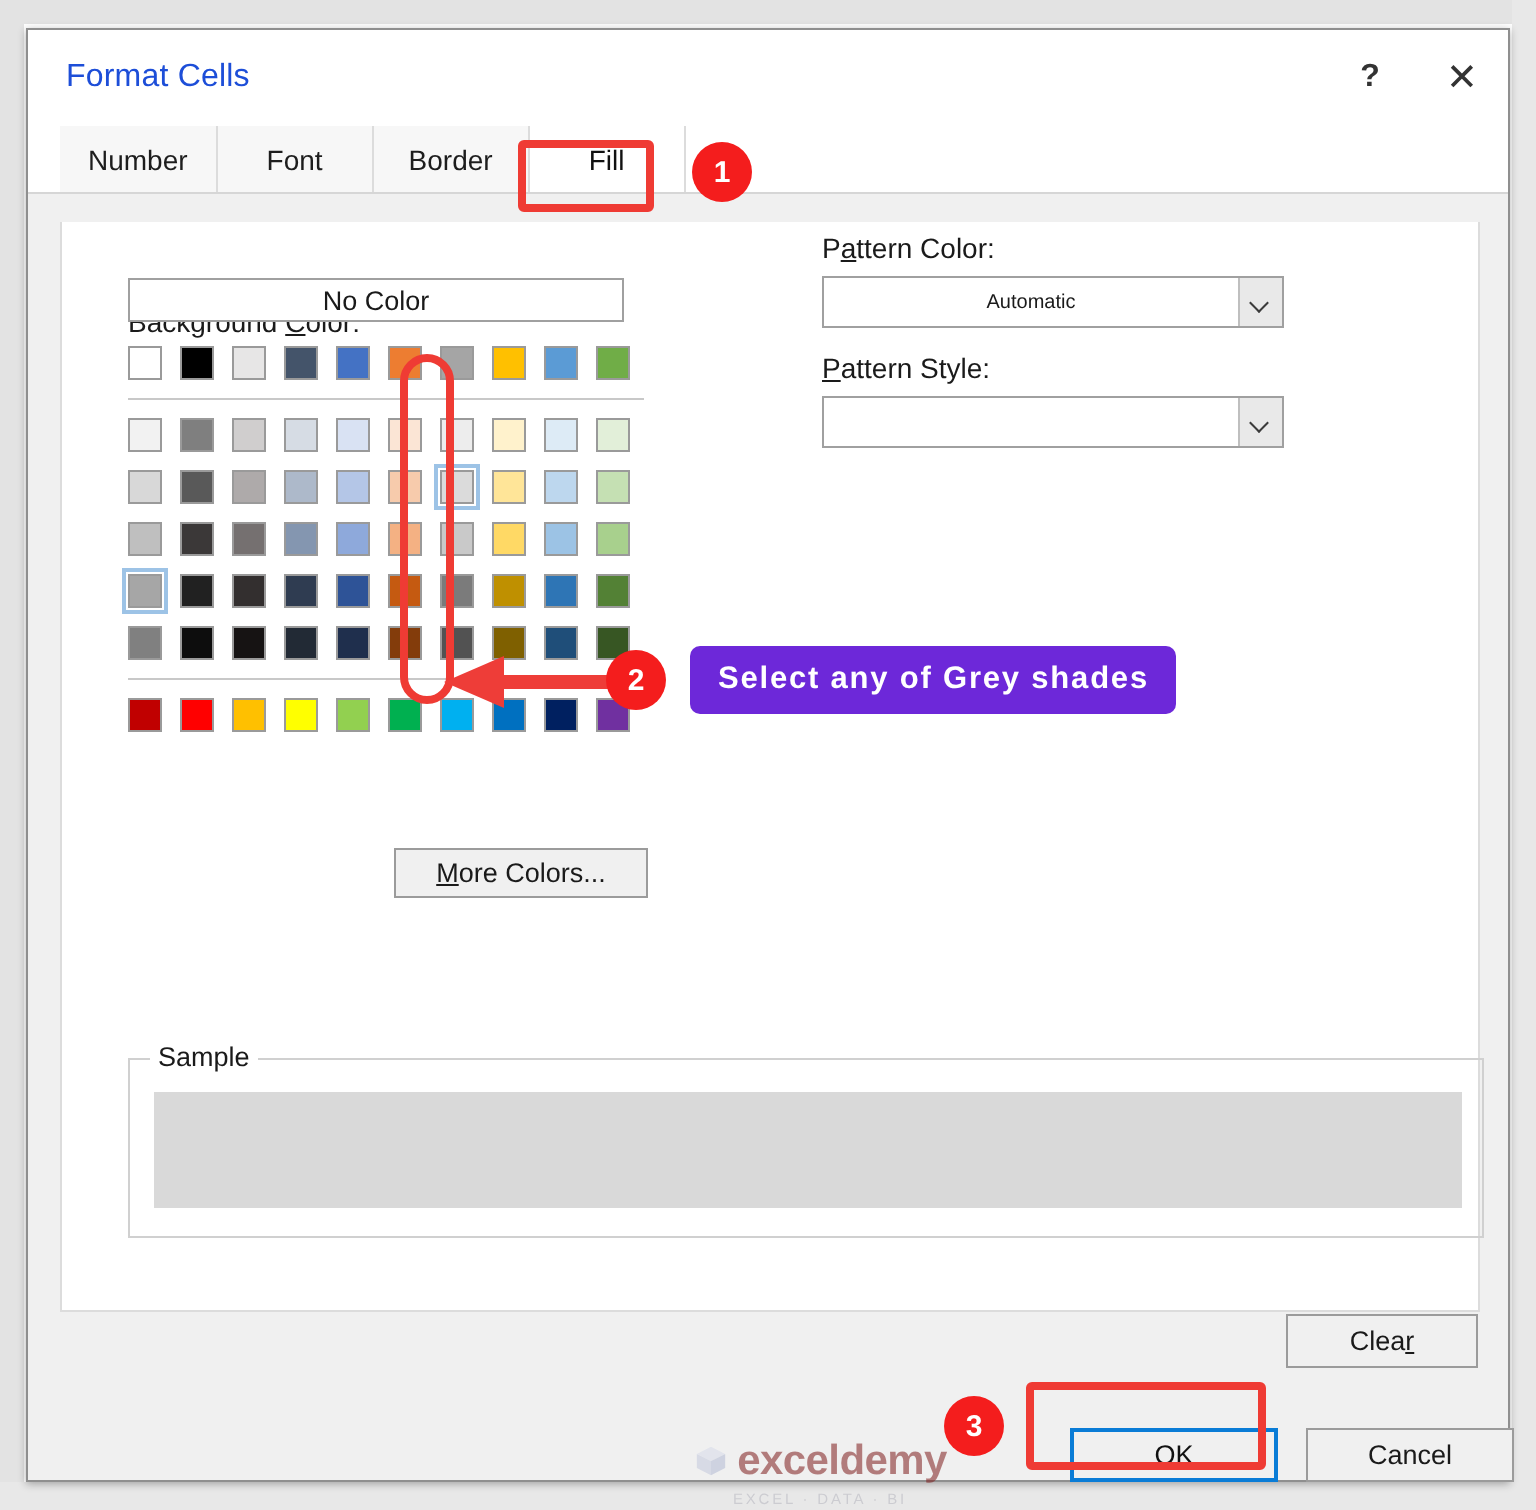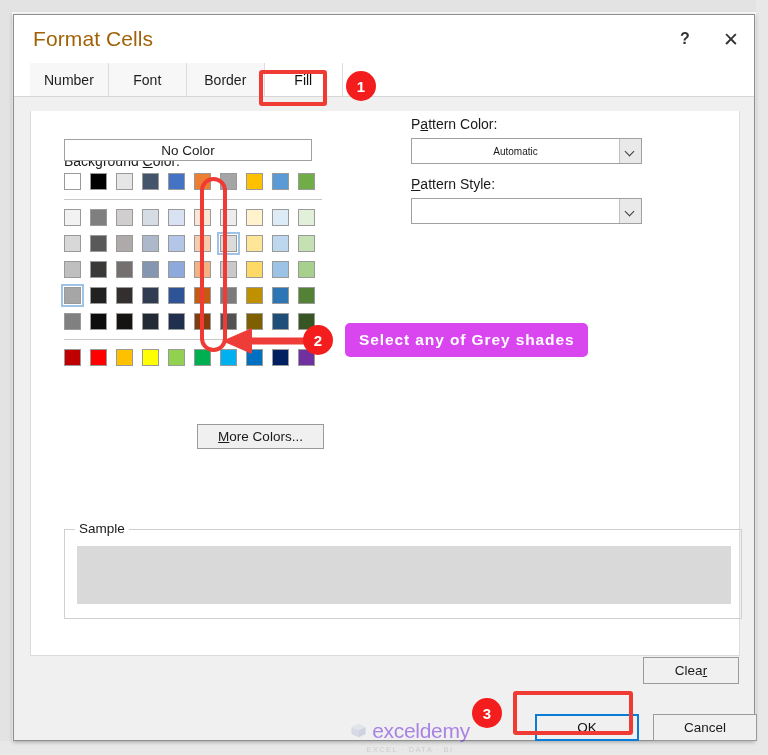--- a/index.html
+++ b/index.html
@@ -36,22 +36,22 @@
 
   
   .titlebar {
     position: relative;
     height: 48px;
     background: #ffffff;
     display: flex; align-items: center;
   }
   .title-text {
     margin-left: 19px;
-    font-size: 21px;
-    color: #a16207;
+    font-size: 16px;
+    color: #1d4ed8;
     letter-spacing: .1px;
   }
   .title-btns { position:absolute; right:0; top:0; height:48px; display:flex; }
   .tbtn {
     width: 46px; height: 48px;
     display:flex; align-items:center; justify-content:center;
     font-size: 17px; color:#333; background:transparent; border:none;
     cursor: default;
   }
   .tbtn.help { font-weight: 700; font-size:16px; }
@@ -219,21 +219,21 @@
     border-radius: 50%;
     background: #f41d1d;
     color: #ffffff;
     font-size: 15px; font-weight: 700;
     display:flex; align-items:center; justify-content:center;
     font-family: "Liberation Sans", sans-serif;
   }
 
   .callout {
     position: absolute;
-    background: #d946ef;
+    background: #6d28d9;
     color: #ffffff;
     border-radius: 5px;
     font-size: 15.5px;
     font-weight: 700;
     letter-spacing: .9px;
     padding: 8px 14px;
     white-space: nowrap;
     display: flex; align-items: center;
   }
 
@@ -243,22 +243,22 @@
   #watermark {
     position: absolute;
     left: 332px; top: 700px;
     width: 128px; height: 42px;
     display: flex; flex-direction: column;
     align-items: center; justify-content: center;
     opacity: .55;
   }
   .wm-row { display:flex; align-items:center; gap:5px; }
   .wm-text {
-    font-size: 21px; font-weight: 400;
-    color: #6d28d9;
+    font-size: 21px; font-weight: 700;
+    color: #7f1d1d;
     letter-spacing: -.3px;
   }
   .wm-sub {
     font-size: 7.5px; color:#b6b6bf; letter-spacing: 1.4px;
     margin-top: 2px;
   }
   .wm-cube { width:17px; height:17px; }
 </style>
 </head>
 <body>

